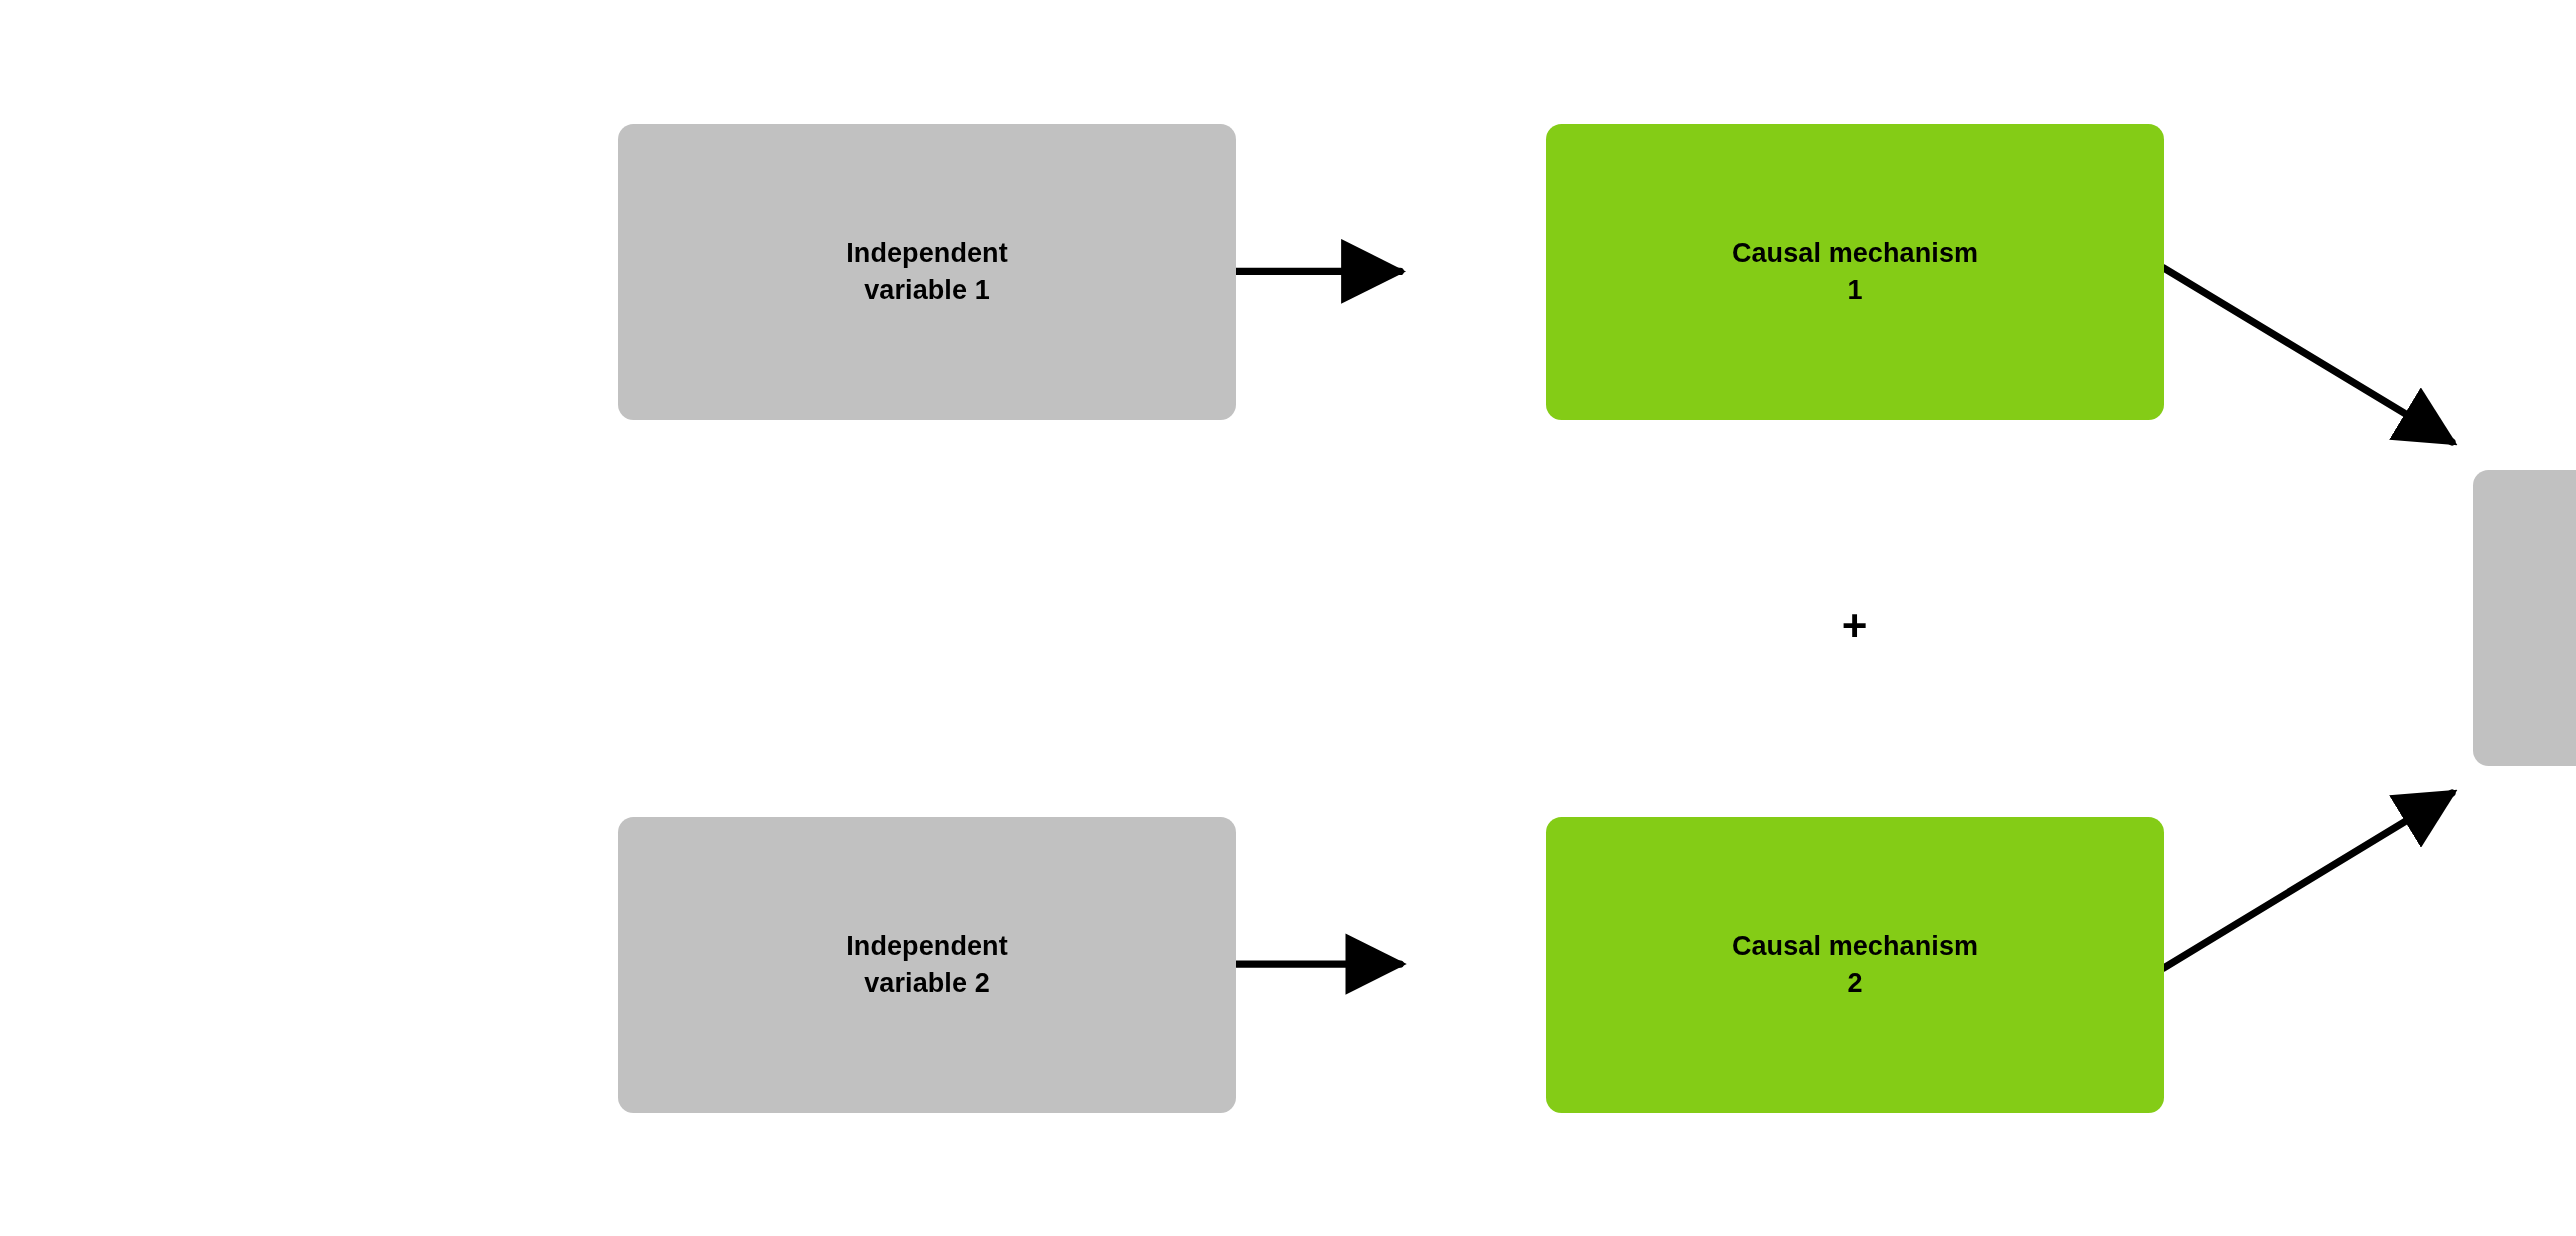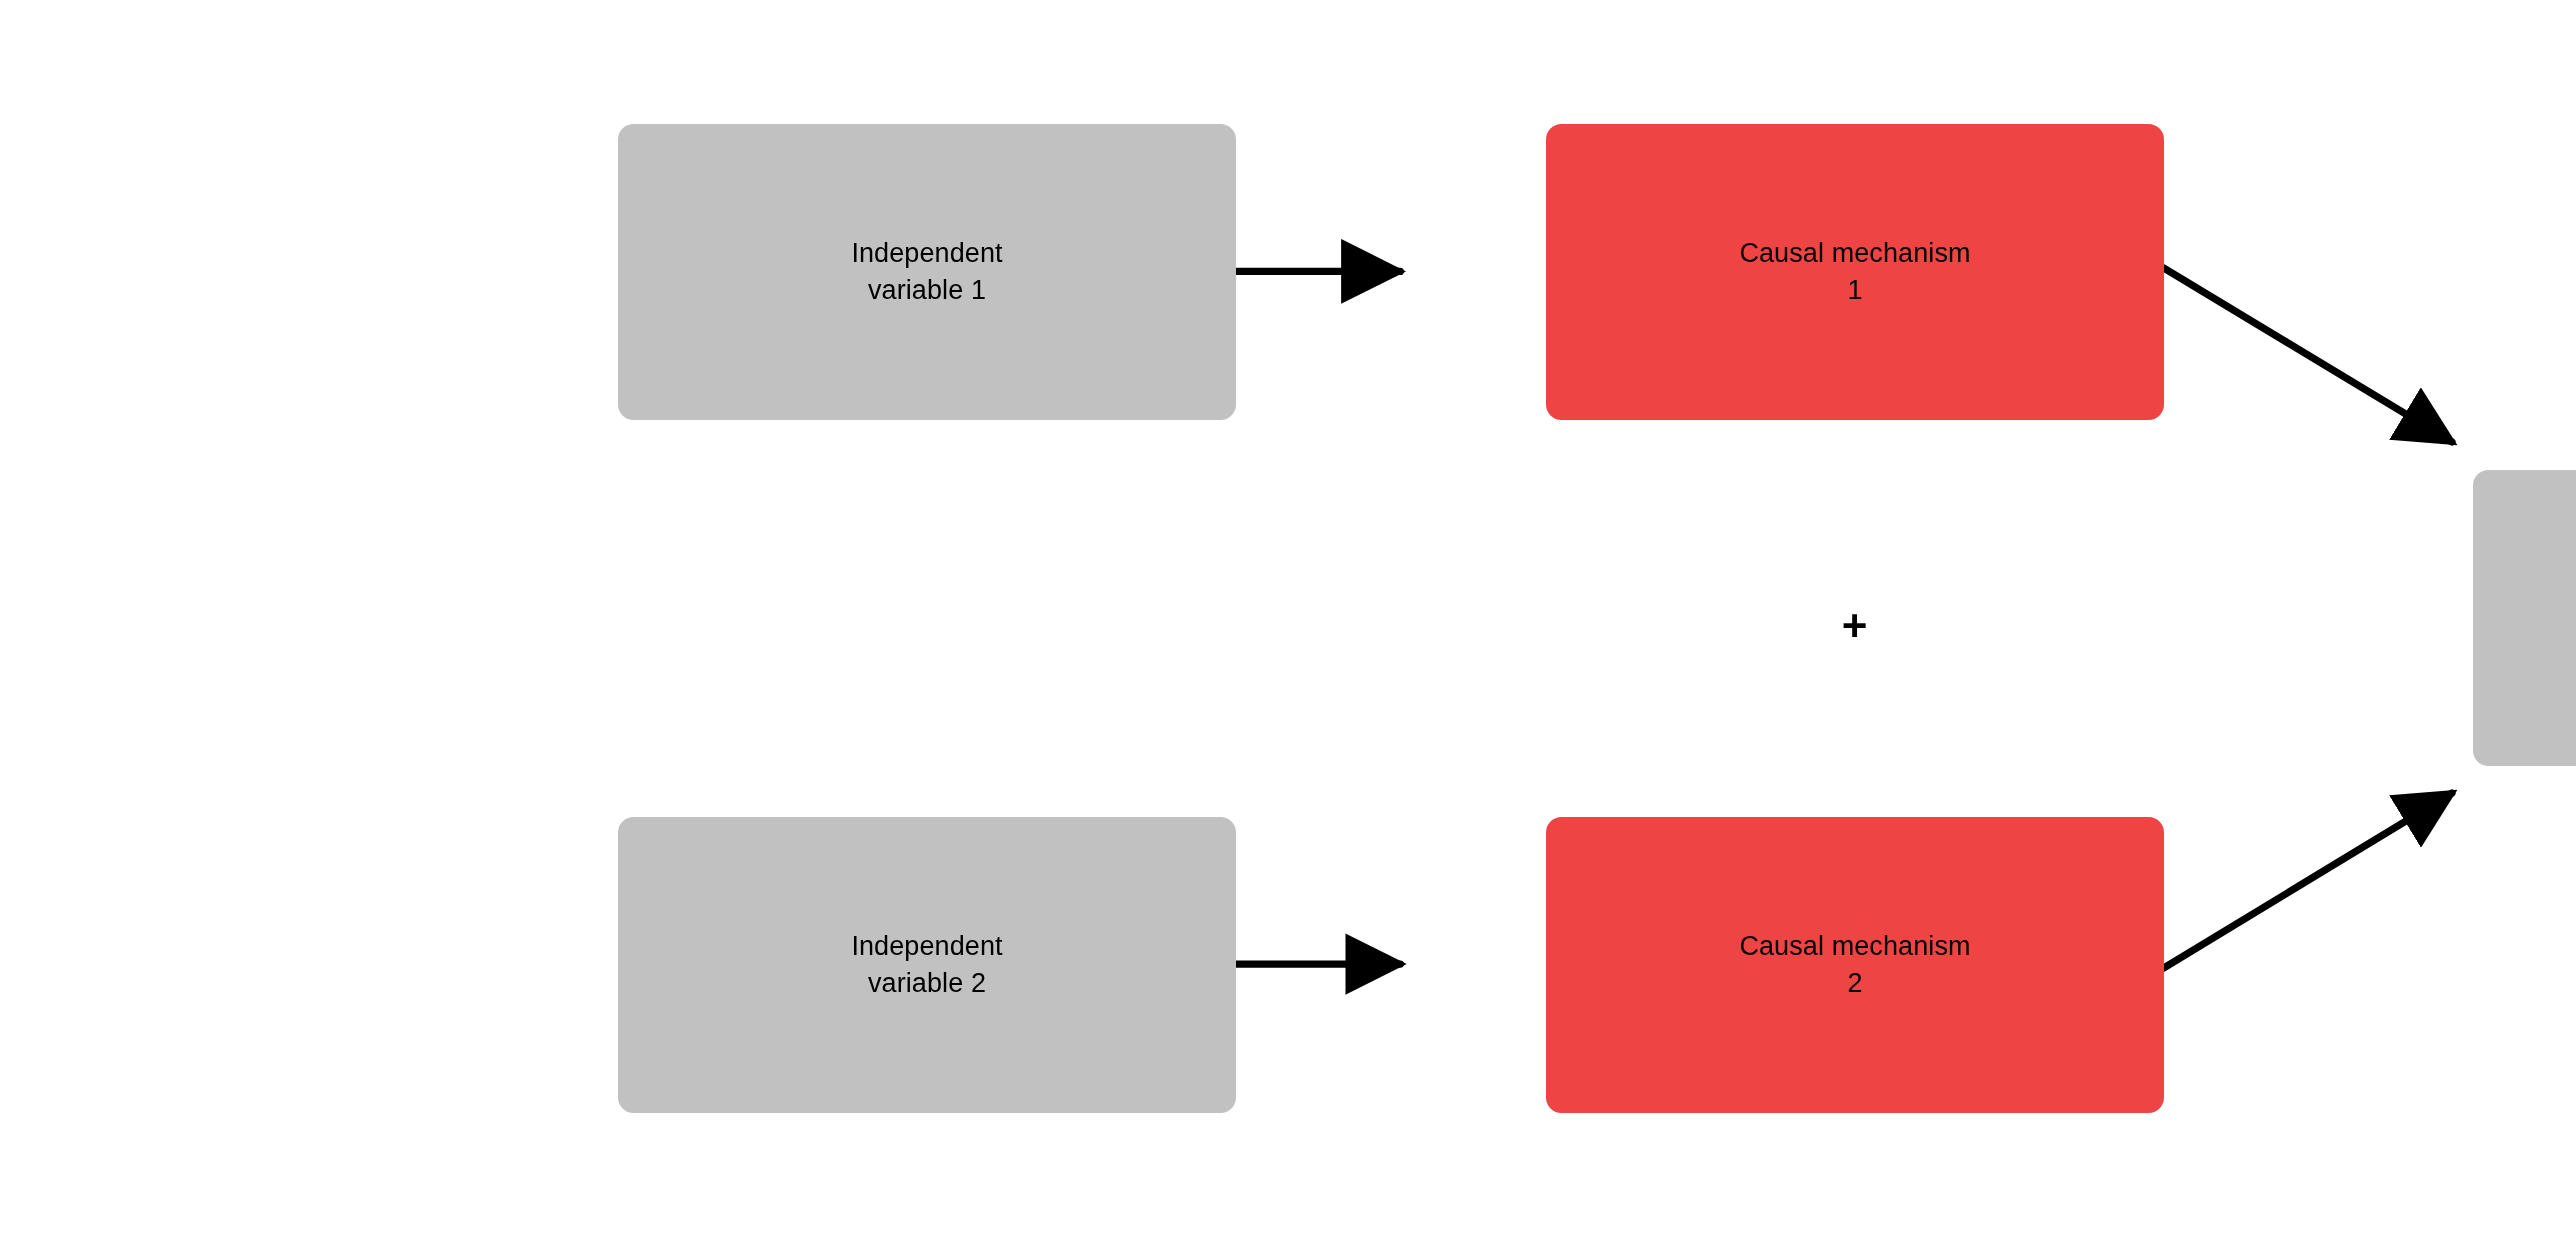--- a/index.html
+++ b/index.html
@@ -29,24 +29,24 @@
     justify-content: center;
     text-align: center;
   }
   .node-label {
     font-family: "Liberation Sans", sans-serif;
     font-size: 27px;
     line-height: 1.36;
     color: #000000;
     letter-spacing: 0.1px;
     white-space: pre-line;
-    font-weight: 400;
+    font-weight: 700;
   }
   .iv { background: #c1c1c1; }
-  .cm { background: #ef4444; }
+  .cm { background: #84cc16; }
   .dv { background: #c1c1c1; }
 
   
   #node-iv1 { left: 618px; top: 124px;  width: 618px; height: 296px; }
   #node-iv2 { left: 618px; top: 817px; width: 618px; height: 296px; }
   #node-cm1 { left: 1546px; top: 124px;  width: 618px; height: 296px; }
   #node-cm2 { left: 1546px; top: 817px; width: 618px; height: 296px; }
   #node-dv  { left: 2473px; top: 470px;  width: 618px; height: 296px; }
 
   

